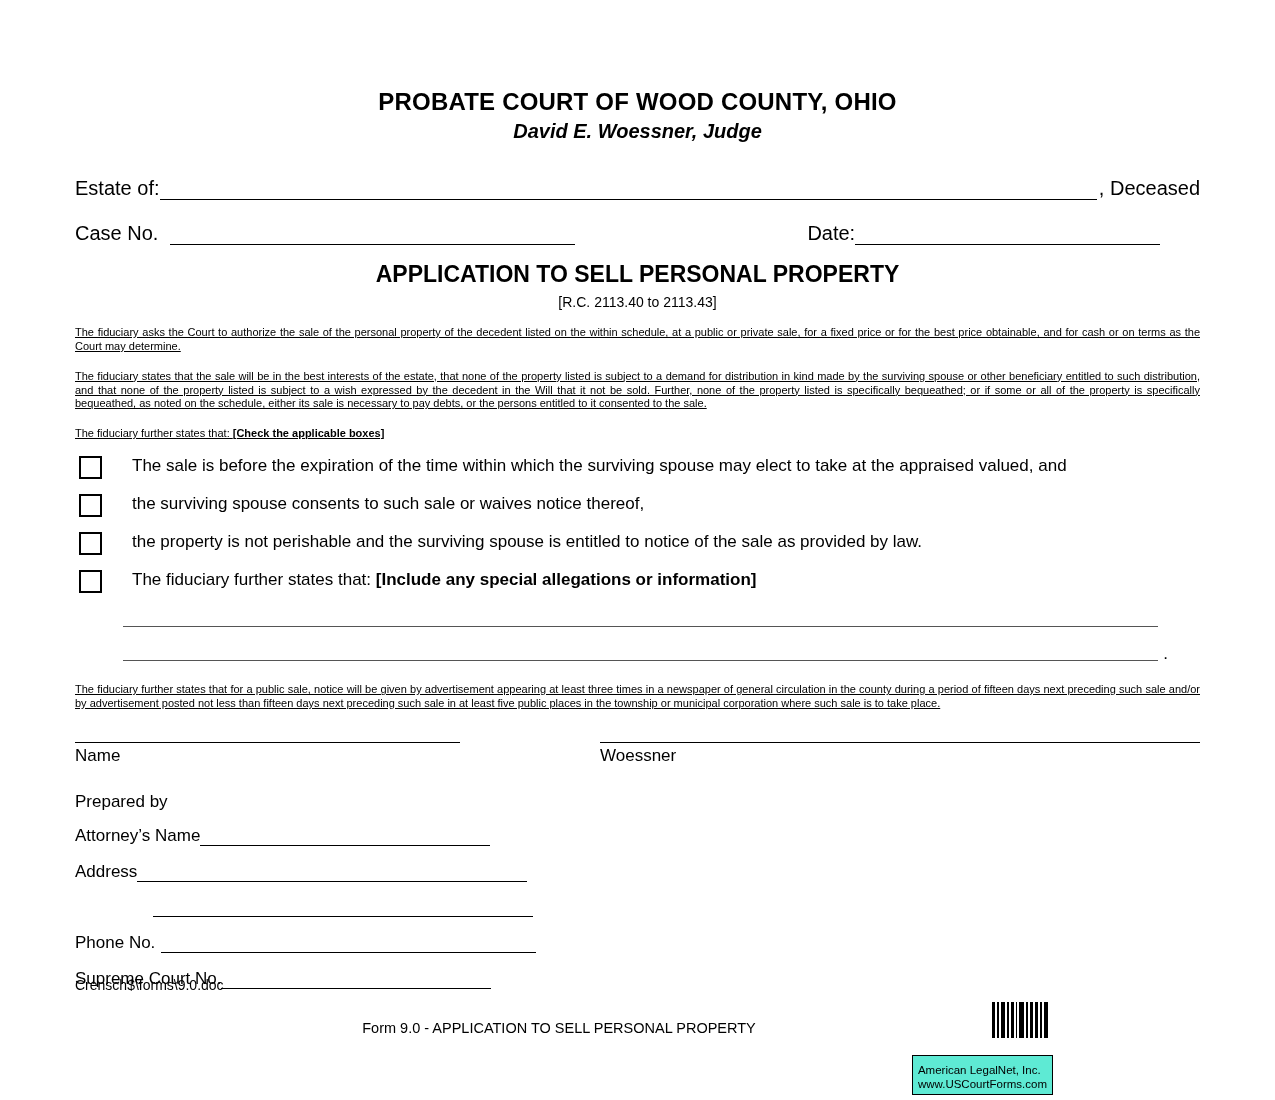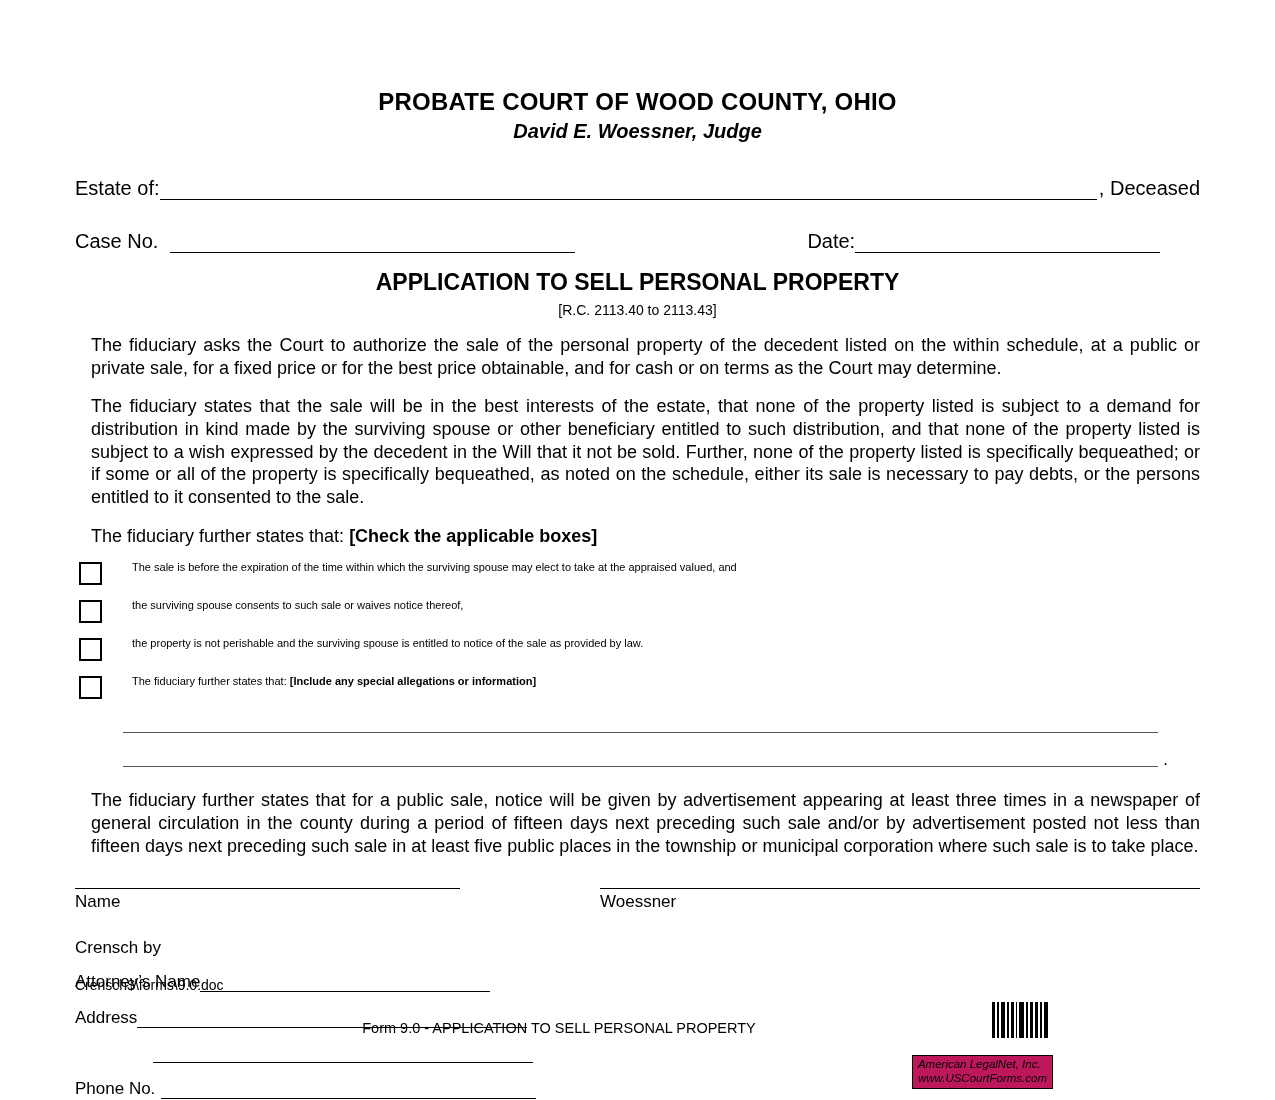--- a/index.html
+++ b/index.html
@@ -42,21 +42,21 @@
     font-style: italic;
     font-weight: bold;
     margin: 0 0 34px 0;
   }
 
   
   .field-row {
     display: flex;
     align-items: flex-end;
     font-size: 20px;
-    margin-bottom: 30px;
+    margin-bottom: 22px;
     white-space: nowrap;
   }
   .field-label {
     font-size: 20px;
   }
   .rule {
     border-bottom: 1px solid #000;
     height: 20px;
     flex: 1 1 auto;
   }
@@ -86,24 +86,25 @@
     margin: 10px 0 6px 0;
   }
   .form-cite {
     text-align: center;
     font-size: 14px;
     margin: 0 0 16px 0;
   }
 
   
   p.body-text {
-    font-size: 18px;
+    font-size: 11px;
     line-height: 1.26;
     text-align: justify;
-    margin: 0 0 16px 16px;
+    margin: 0 0 16px 0;
+    text-decoration: underline;
   }
   p.tight {
     margin-bottom: 14px;
   }
   .bold { font-weight: bold; }
 
   
   .check-row {
     display: flex;
     align-items: flex-start;
@@ -113,21 +114,21 @@
     width: 19px;
     height: 19px;
     border: 2px solid #000;
     flex: 0 0 auto;
     margin-right: 30px;
     margin-left: 4px;
     margin-top: 1px;
     background: #fff;
   }
   .check-text {
-    font-size: 11px;
+    font-size: 17px;
     line-height: 1.25;
     text-align: center;
   }
 
   
   .writein {
     margin-left: 48px;
     border-bottom: 1px solid #555;
     height: 19px;
     width: 1035px;
@@ -212,25 +213,24 @@
   .barcode i {
     display: block;
     background: #000;
     margin-right: 2px;
   }
   .legalnet {
     position: absolute;
     right: 65px;
     top: 1055px;
     border: 1px solid #000;
-    padding: 2px 5px 3px 5px;
+    padding: 8px 5px 3px 5px;
     font-size: 11.5px;
     line-height: 1.18;
-    background: #be185d;
-    font-style: italic;
+    background: #5eead4;
   }
 </style>
 </head>
 <body>
 
 <div class="page">
   <div class="content">
 
     <div class="court-title">PROBATE COURT OF WOOD COUNTY, OHIO</div>
     <div class="judge-name">David E. Woessner, Judge</div>
@@ -292,21 +292,21 @@
         <div class="sig-line"></div>
         <div class="sig-label">Name</div>
       </div>
       <div class="sig-col-fid">
         <div class="sig-line"></div>
         <div class="sig-label">Woessner</div>
       </div>
     </div>
 
     <div class="prepared">
-      <div style="margin-bottom:14px;">Crensch by</div>
+      <div style="margin-bottom:14px;">Prepared by</div>
 
       <div class="prep-line">
         <span class="prep-label">Attorney’s Name</span>
         <span class="prep-rule w-attorney"></span>
       </div>
 
       <div class="prep-line">
         <span class="prep-label">Address</span>
         <span class="prep-rule w-address"></span>
       </div>

